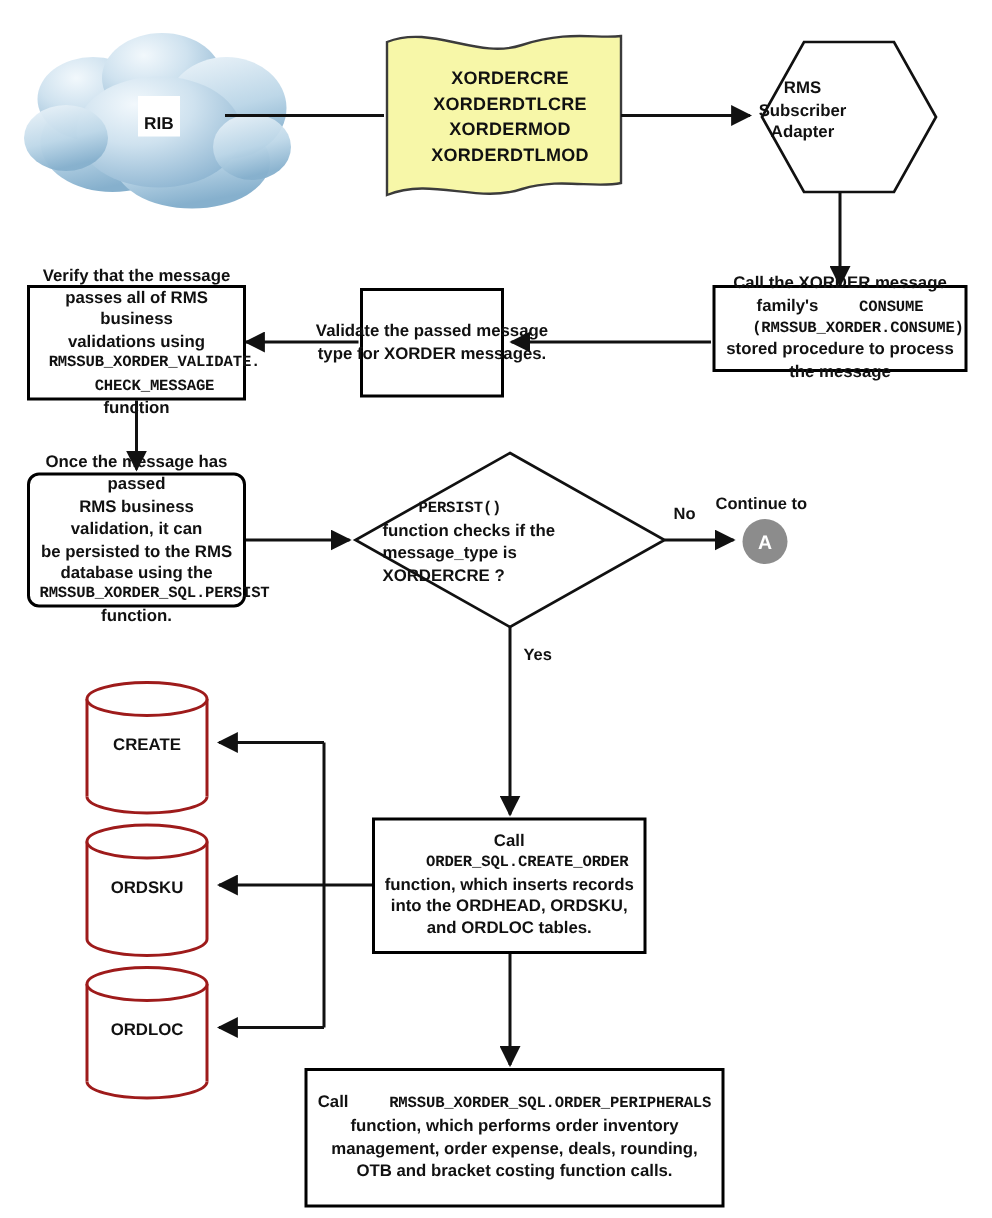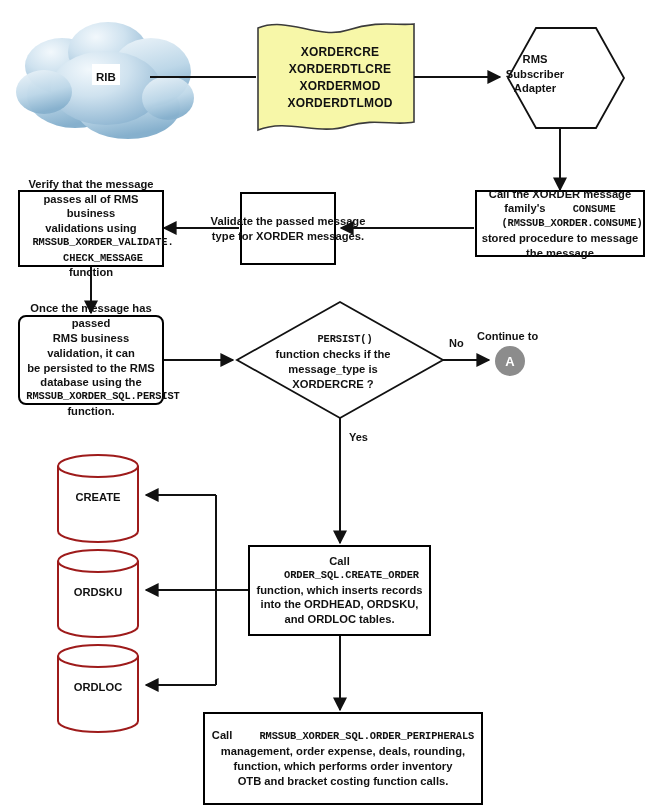--- a/index.html
+++ b/index.html
@@ -45,24 +45,24 @@
     font-weight: bold;
     font-size: 10.4px;
     letter-spacing: -0.1px;
     padding-left: 24px;
   }
   .diamond-text {
     font-size: 11.2px;
     font-weight: bold;
     color: #111111;
     line-height: 1.34;
-    text-align: center;
+    text-align: left;
     position: absolute;
     width: 176px;
-    left: 245px;
+    left: 255px;
     top: 333px;
     z-index: 3;
   }
   .hexlabel {
     position: absolute;
     width: 110px;
     left: 480px;
     top: 52px;
     font-size: 11.2px;
     font-weight: bold;
@@ -98,21 +98,21 @@
     font-size: 11px;
     font-weight: bold;
     color: #111111;
     z-index: 4;
   }
   .rib-label {
     position: absolute;
     left: 92px;
     top: 64px;
     background: #ffffff;
-    padding: 7px 4px 1px 4px;
+    padding: 13px 4px 1px 4px;
     font-size: 11.5px;
     font-weight: bold;
     color: #111111;
     z-index: 4;
     line-height: 1.1;
   }
   .connector-a {
     position: absolute;
     left: 495px;
     top: 346px;
@@ -236,27 +236,27 @@
     <div>XORDERMOD</div>
     <div>XORDERDTLMOD</div>
   </div>
 
   <div class="hexlabel">
     <div>RMS</div>
     <div>Subscriber</div>
     <div>Adapter</div>
   </div>
 
-  <div class="node procbox" style="left:475px; top:190px; width:170px; height:67px; flex-direction:column;">
+  <div class="node procbox" style="left:475px; top:190px; width:170px; height:58px; flex-direction:column;">
     <div>Call the XORDER message</div>
     <div>
       <span>family's </span><span class="mono">CONSUME</span>
     </div>
     <div class="mono">(RMSSUB_XORDER.CONSUME)</div>
-    <div>stored procedure to message</div>
+    <div>stored procedure to process</div>
     <div>the message</div>
   </div>
 
   <div class="node procbox" style="left:240px; top:192px; width:96px; height:73px; flex-direction:column;">
     <div style="white-space:nowrap;">Validate the passed message</div>
     <div style="white-space:nowrap;">type for XORDER messages.</div>
   </div>
 
   <div class="node procbox" style="left:18px; top:190px; width:146px; height:77px; flex-direction:column;">
     <div>Verify that the message</div>
@@ -299,18 +299,18 @@
     <div class="mono">ORDER_SQL.CREATE_ORDER</div>
     <div>function, which inserts records</div>
     <div>into the ORDHEAD, ORDSKU,</div>
     <div>and ORDLOC tables.</div>
   </div>
 
   <div class="node procbox" style="left:203px; top:712px; width:280px; height:93px; flex-direction:column;">
     <div>
       <span>Call </span><span class="mono">RMSSUB_XORDER_SQL.ORDER_PERIPHERALS</span>
     </div>
+    <div>function, which performs order inventory</div>
     <div>management, order expense, deals, rounding,</div>
-    <div>function, which performs order inventory</div>
     <div>OTB and bracket costing function calls.</div>
   </div>
 
 </div>
 
 </body></html>

